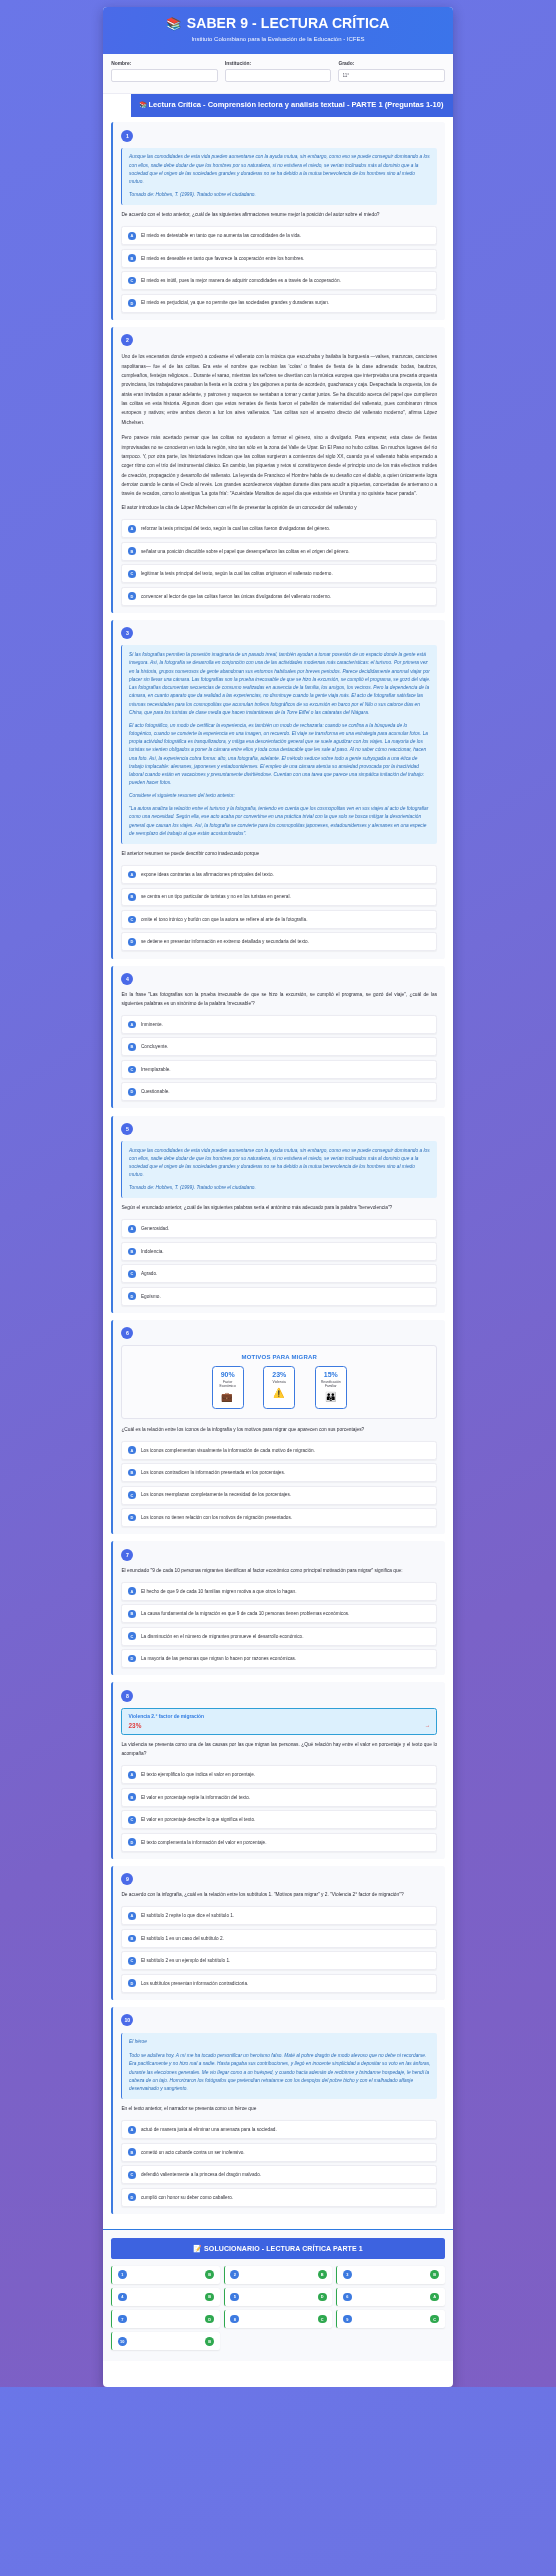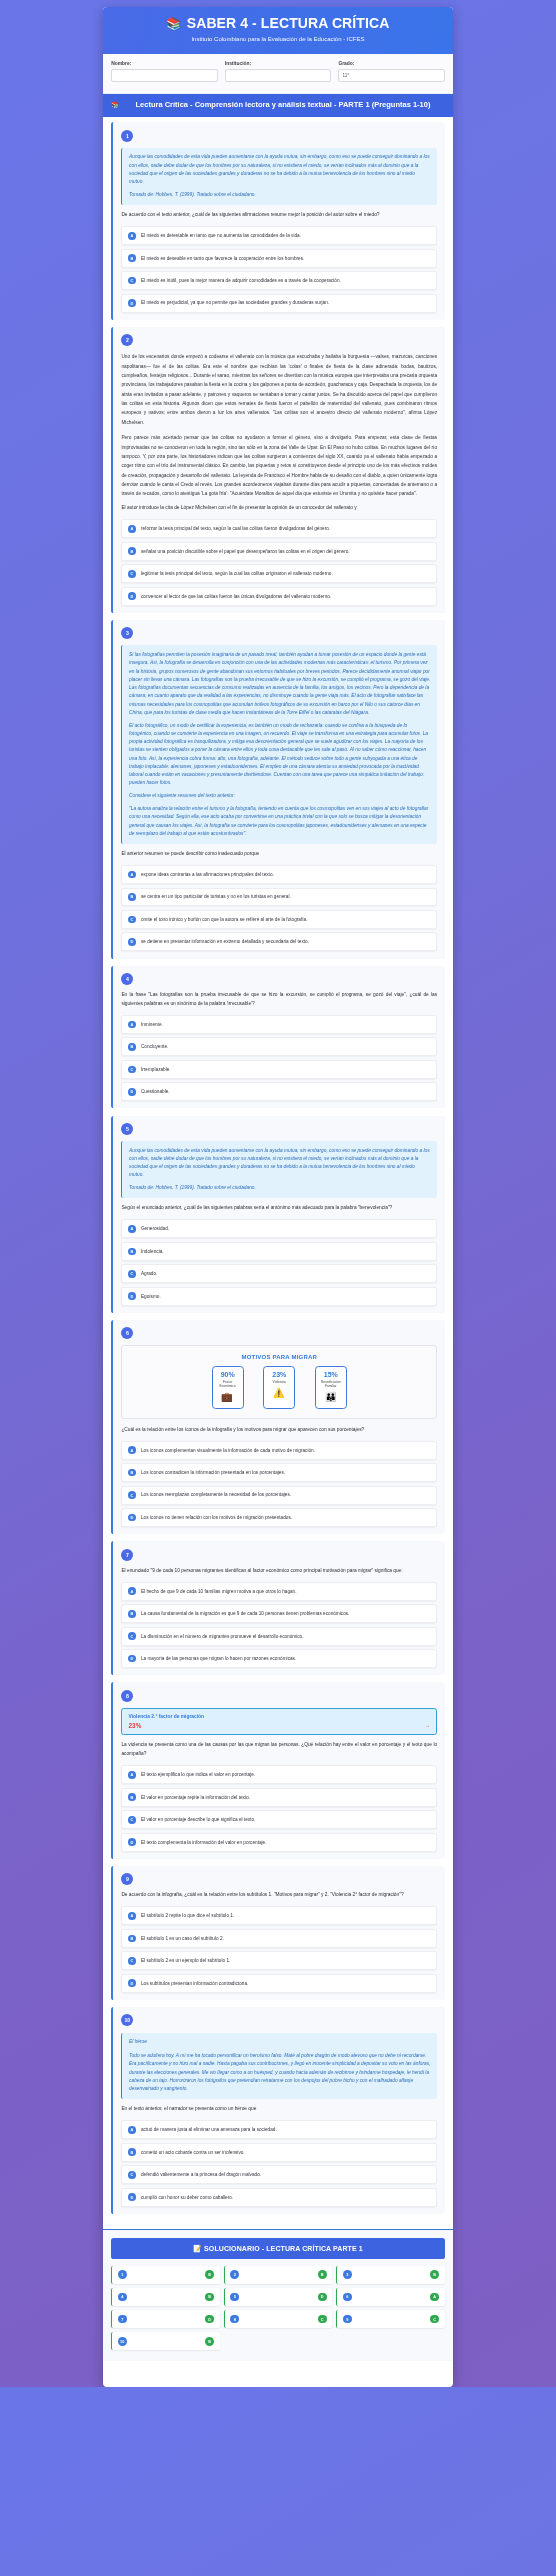--- a/index.html
+++ b/index.html
@@ -61,22 +61,23 @@
   }
   
   .sect-banner {
     background:#3d63e0;
     color:#fff;
     font-size:7.5px;
     font-weight:bold;
     padding:6.7px 8.2px;
     line-height:1.35;
     display:flex;
-    gap:16px;
+    gap:1px;
     align-items:flex-start;
+    margin-left:28px;
   }
   .sect-banner .ico { font-size:6.7px; }
   .body-wrap { padding:5.2px 8.2px 8.2px 8.2px; background:#fff; }
   
   .q {
     background:#f8f9fc;
     border-left:2.1px solid #3d7ae0;
     border-radius:2.6px;
     padding:7.2px 7.7px 7.2px 8.2px;
     margin-bottom:7.2px;
@@ -223,21 +224,21 @@
   .spacer-bottom { height:26px; }
 </style>
 </head>
 <body>
 
 <div class="sheet">
 
   <div class="hdr">
     <div class="hdr-title">
       <span class="books-icon">📚</span>
-      <span>SABER 4 - LECTURA CRÍTICA</span>
+      <span>SABER 9 - LECTURA CRÍTICA</span>
     </div>
     <div class="hdr-sub">Instituto Colombiano para la Evaluación de la Educación - ICFES</div>
   </div>
 
   <div class="info">
     <div class="info-field">
       <div class="info-label">Nombre:</div>
       <input class="info-input" type="text" value="" style="">
     </div>
     <div class="info-field">

